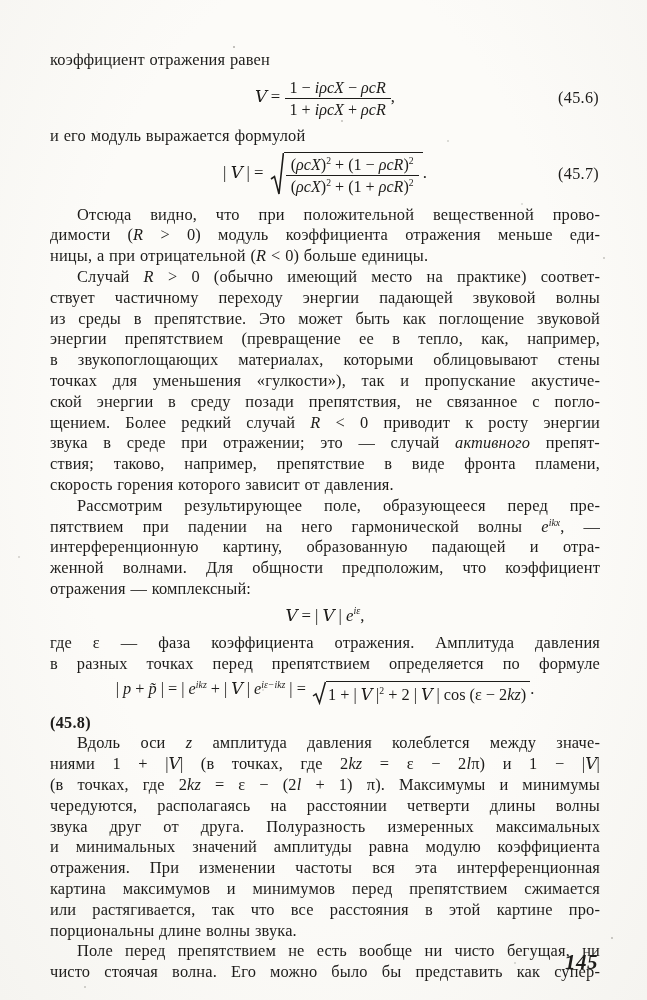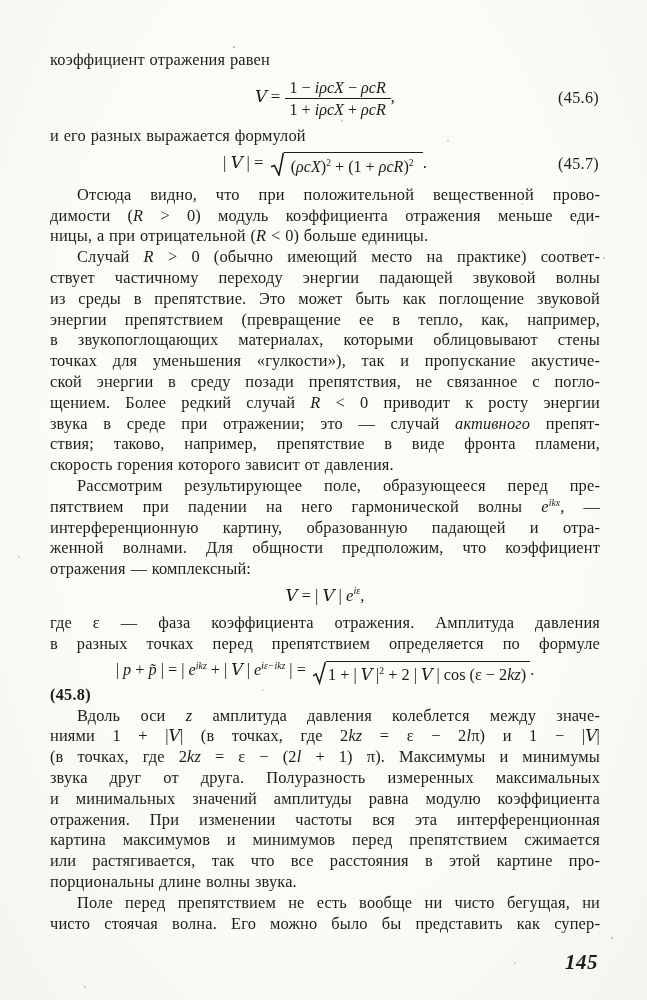--- a/index.html
+++ b/index.html
@@ -25,21 +25,21 @@
 
   .eq { position:relative; text-align:center; font-size:16.8px; }
   .eqbody { display:inline-block; }
   .eqnum {
     position:absolute; right:1px; top:50%; transform:translateY(-50%);
     font-weight:400; font-size:16.2px; letter-spacing:0.3px;
   }
   .eq456 { margin:7px 0 7px; }
   .eq457 { margin:5px 0 9px; }
   .eqv   { margin:5px 0 7px; }
-  .eq458 { margin:5px 0 0; white-space:nowrap; font-size:16.3px; }
+  .eq458 { margin:5px 0 8px; white-space:nowrap; font-size:16.3px; }
   .eqlabel-line {
     font-weight:700; font-size:16.2px;
     line-height:20.8px; padding-right:3px; letter-spacing:0.3px;
   }
 
   .frac { display:inline-block; vertical-align:middle; text-align:center; line-height:1.18; font-size:0.96em; }
   .fnum { display:block; border-bottom:1.4px solid currentColor; padding:0 5px 1px; }
   .fden { display:block; padding:1px 5px 0; }
 
   .sqrt { position:relative; display:inline-block; padding-left:14px; vertical-align:middle; margin-left:2px; }
@@ -81,27 +81,27 @@
     <div>
         <div class="tline">коэффициент отражения равен</div>
       </div>
 
     <div class="eq eq456">
       <span class="eqbody"><span class="scr">V</span> = <span class="frac"><span class="fnum">1 − <i>iρcX</i> − <i>ρcR</i></span><span class="fden">1 + <i>iρcX</i> + <i>ρcR</i></span></span>,</span>
       <span class="eqnum">(45.6)</span>
     </div>
 
     <div>
-        <div class="tline">и его разных выражается формулой</div>
+        <div class="tline">и его модуль выражается формулой</div>
       </div>
 
     <div class="eq eq457">
       <span class="eqbody">| <span class="scr">V</span> | = <span class="sqrt"><svg class="tick" viewBox="0 0 14 44" preserveAspectRatio="none">
               <polyline points="1,27 4.5,24.5 9,42 13.4,1" fill="none" stroke="currentColor" stroke-width="1.6" vector-effect="non-scaling-stroke"></polyline>
-            </svg><span class="rdc"><span class="frac"><span class="fden">(<i>ρcX</i>)<sup>2</sup> + (1 + <i>ρcR</i>)<sup>2</sup></span></span></span></span>.</span>
+            </svg><span class="rdc"><span class="frac"><span class="fnum">(<i>ρcX</i>)<sup>2</sup> + (1 − <i>ρcR</i>)<sup>2</sup></span><span class="fden">(<i>ρcX</i>)<sup>2</sup> + (1 + <i>ρcR</i>)<sup>2</sup></span></span></span></span>.</span>
       <span class="eqnum">(45.7)</span>
     </div>
 
     <div>
         <div class="tline jst ind">Отсюда видно, что при положительной вещественной прово-</div>
         <div class="tline jst">димости (<i>R</i> &gt; 0) модуль коэффициента отражения меньше еди-</div>
         <div class="tline">ницы, а при отрицательной (<i>R</i> &lt; 0) больше единицы.</div>
       </div>
 
     <div>
@@ -139,20 +139,21 @@
       <span class="eqbody">| <i>p</i> + <i>p̃</i> | = | <i>e</i><sup><i>ikz</i></sup> + | <span class="scr">V</span> | <i>e</i><sup><i>iε−ikz</i></sup> | = <span class="sqrt sq-low"><svg class="tick" viewBox="0 0 14 24" preserveAspectRatio="none">
               <polyline points="1,15 4,13 7.5,22 13.4,1" fill="none" stroke="currentColor" stroke-width="1.5" vector-effect="non-scaling-stroke"></polyline>
             </svg><span class="rdc">1 + | <span class="scr">V</span> |<sup>2</sup> + 2 | <span class="scr">V</span> | cos (ε − 2<i>kz</i>)</span></span>.</span>
     </div>
     <div class="eqlabel-line">(45.8)</div>
 
     <div>
         <div class="tline jst ind">Вдоль оси <i>z</i> амплитуда давления колеблется между значе-</div>
         <div class="tline jst">ниями 1 + |<span class="scr">V</span>| (в точках, где 2<i>kz</i> = ε − 2<i>l</i>π) и 1 − |<span class="scr">V</span>|</div>
         <div class="tline jst">(в точках, где 2<i>kz</i> = ε − (2<i>l</i> + 1) π). Максимумы и минимумы</div>
+        <div class="tline jst">чередуются, располагаясь на расстоянии четверти длины волны</div>
         <div class="tline jst">звука друг от друга. Полуразность измеренных максимальных</div>
         <div class="tline jst">и минимальных значений амплитуды равна модулю коэффициента</div>
         <div class="tline jst">отражения. При изменении частоты вся эта интерференционная</div>
         <div class="tline jst">картина максимумов и минимумов перед препятствием сжимается</div>
         <div class="tline jst">или растягивается, так что все расстояния в этой картине про-</div>
         <div class="tline">порциональны длине волны звука.</div>
       </div>
 
     <div>
         <div class="tline jst ind">Поле перед препятствием не есть вообще ни чисто бегущая, ни</div>

